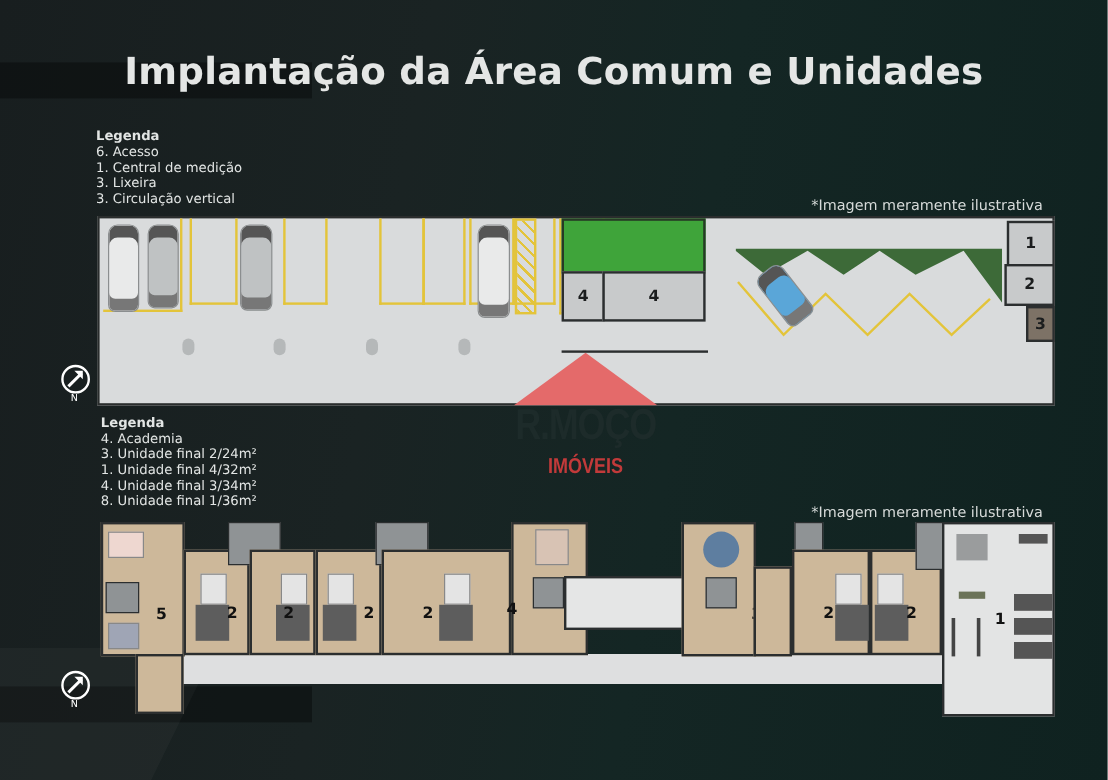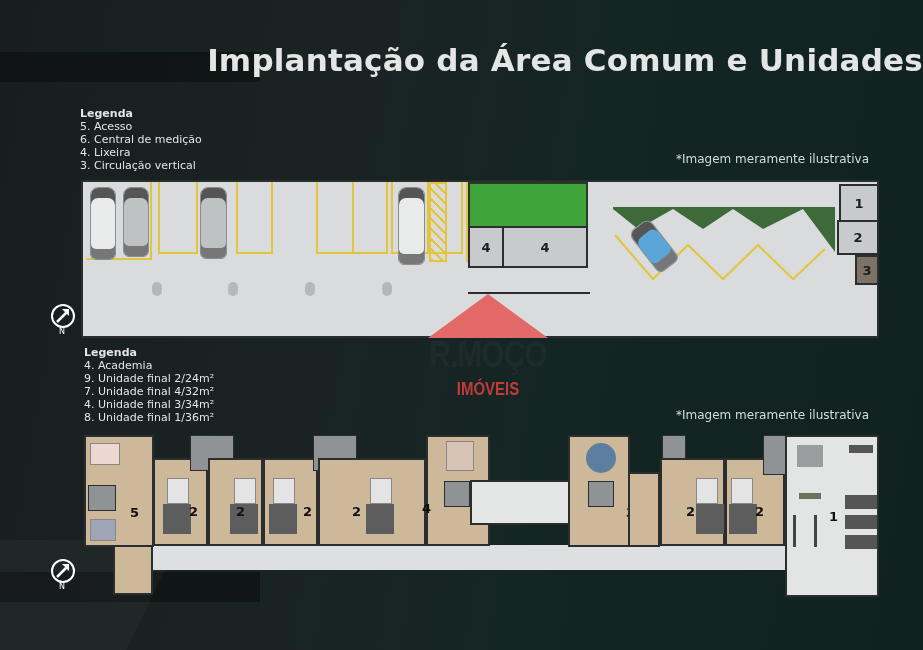--- a/index.html
+++ b/index.html
@@ -13,29 +13,29 @@
   .bg-stripe {
     position: absolute; left: 0; height: 30px; width: 260px;
     background: rgba(0,0,0,0.35);
   }
   .bg-diag {
     position: absolute; left: 0; bottom: 0; width: 180px; height: 110px;
     background: rgba(255,255,255,0.03);
     clip-path: polygon(0 0, 100% 0, 70% 100%, 0 100%);
   }
   .title {
-    position: absolute; left: 0; top: 42px; width: 923px; text-align: right;
+    position: absolute; left: 0; top: 42px; width: 923px; text-align: center;
     font-size: 31px; font-weight: bold; color: #e4e6e5; letter-spacing: 0.2px;
   }
   .legend {
     position: absolute; font-size: 11px; line-height: 13px; color: #e2e5e4;
   }
   .legend .lg-title { font-weight: bold; }
   .note {
-    position: absolute; font-size: 12px; color: #d6dad9;
+    position: absolute; font-size: 12px; color: #d6dad9; margin-top: 12px;
   }
   .compass {
     position: absolute; width: 26px; height: 36px;
   }
   .plan {
     position: absolute; background: #d9dbdc; border: 2px solid #2a2d2d;
   }
   .spot {
     position: absolute; border: 2px solid #e3c43a; border-top: none;
   }
@@ -91,23 +91,23 @@
 <body>
 
 <div class="bg-stripe" style="top:52px;"></div>
 <div class="bg-stripe" style="top:572px;"></div>
 <div class="bg-diag"></div>
 
 <h1 class="title">Implantação da Área Comum e Unidades</h1>
 
 <div class="legend" style="left:80px; top:107px;">
   <div class="lg-title">Legenda</div>
-  <div>5. Acesso</div>
-  <div>6. Central de medição</div>
-  <div>4. Lixeira</div>
+  <div>6. Acesso</div>
+  <div>1. Central de medição</div>
+  <div>3. Lixeira</div>
   <div>3. Circulação vertical</div>
 </div>
 
 <div class="note" style="left:676px; top:152px;">*Imagem meramente ilustrativa</div>
 
 <div class="compass" style="left:50px; top:303px;">
   <svg width="26" height="36" viewBox="0 0 26 36">
     <circle cx="13" cy="13" r="11" fill="none" stroke="#fff" stroke-width="2"></circle>
     <line x1="7" y1="19" x2="18" y2="8" stroke="#fff" stroke-width="2.5"></line>
     <polygon points="19,6 19,13 12,6" fill="#fff"></polygon>
@@ -167,22 +167,22 @@
 
 <div class="logo">
   <div class="logo-roof"></div>
   <div class="logo-name">R.MOÇO</div>
   <div class="logo-sub">IMÓVEIS</div>
 </div>
 
 <div class="legend" style="left:84px; top:346px;">
   <div class="lg-title">Legenda</div>
   <div>4. Academia</div>
-  <div>9. Unidade final 2/24m²</div>
-  <div>7. Unidade final 4/32m²</div>
+  <div>3. Unidade final 2/24m²</div>
+  <div>1. Unidade final 4/32m²</div>
   <div>4. Unidade final 3/34m²</div>
   <div>8. Unidade final 1/36m²</div>
 </div>
 
 <div class="note" style="left:676px; top:408px;">*Imagem meramente ilustrativa</div>
 
 <div class="compass" style="left:50px; top:558px;">
   <svg width="26" height="36" viewBox="0 0 26 36">
     <circle cx="13" cy="13" r="11" fill="none" stroke="#fff" stroke-width="2"></circle>
     <line x1="7" y1="19" x2="18" y2="8" stroke="#fff" stroke-width="2.5"></line>

